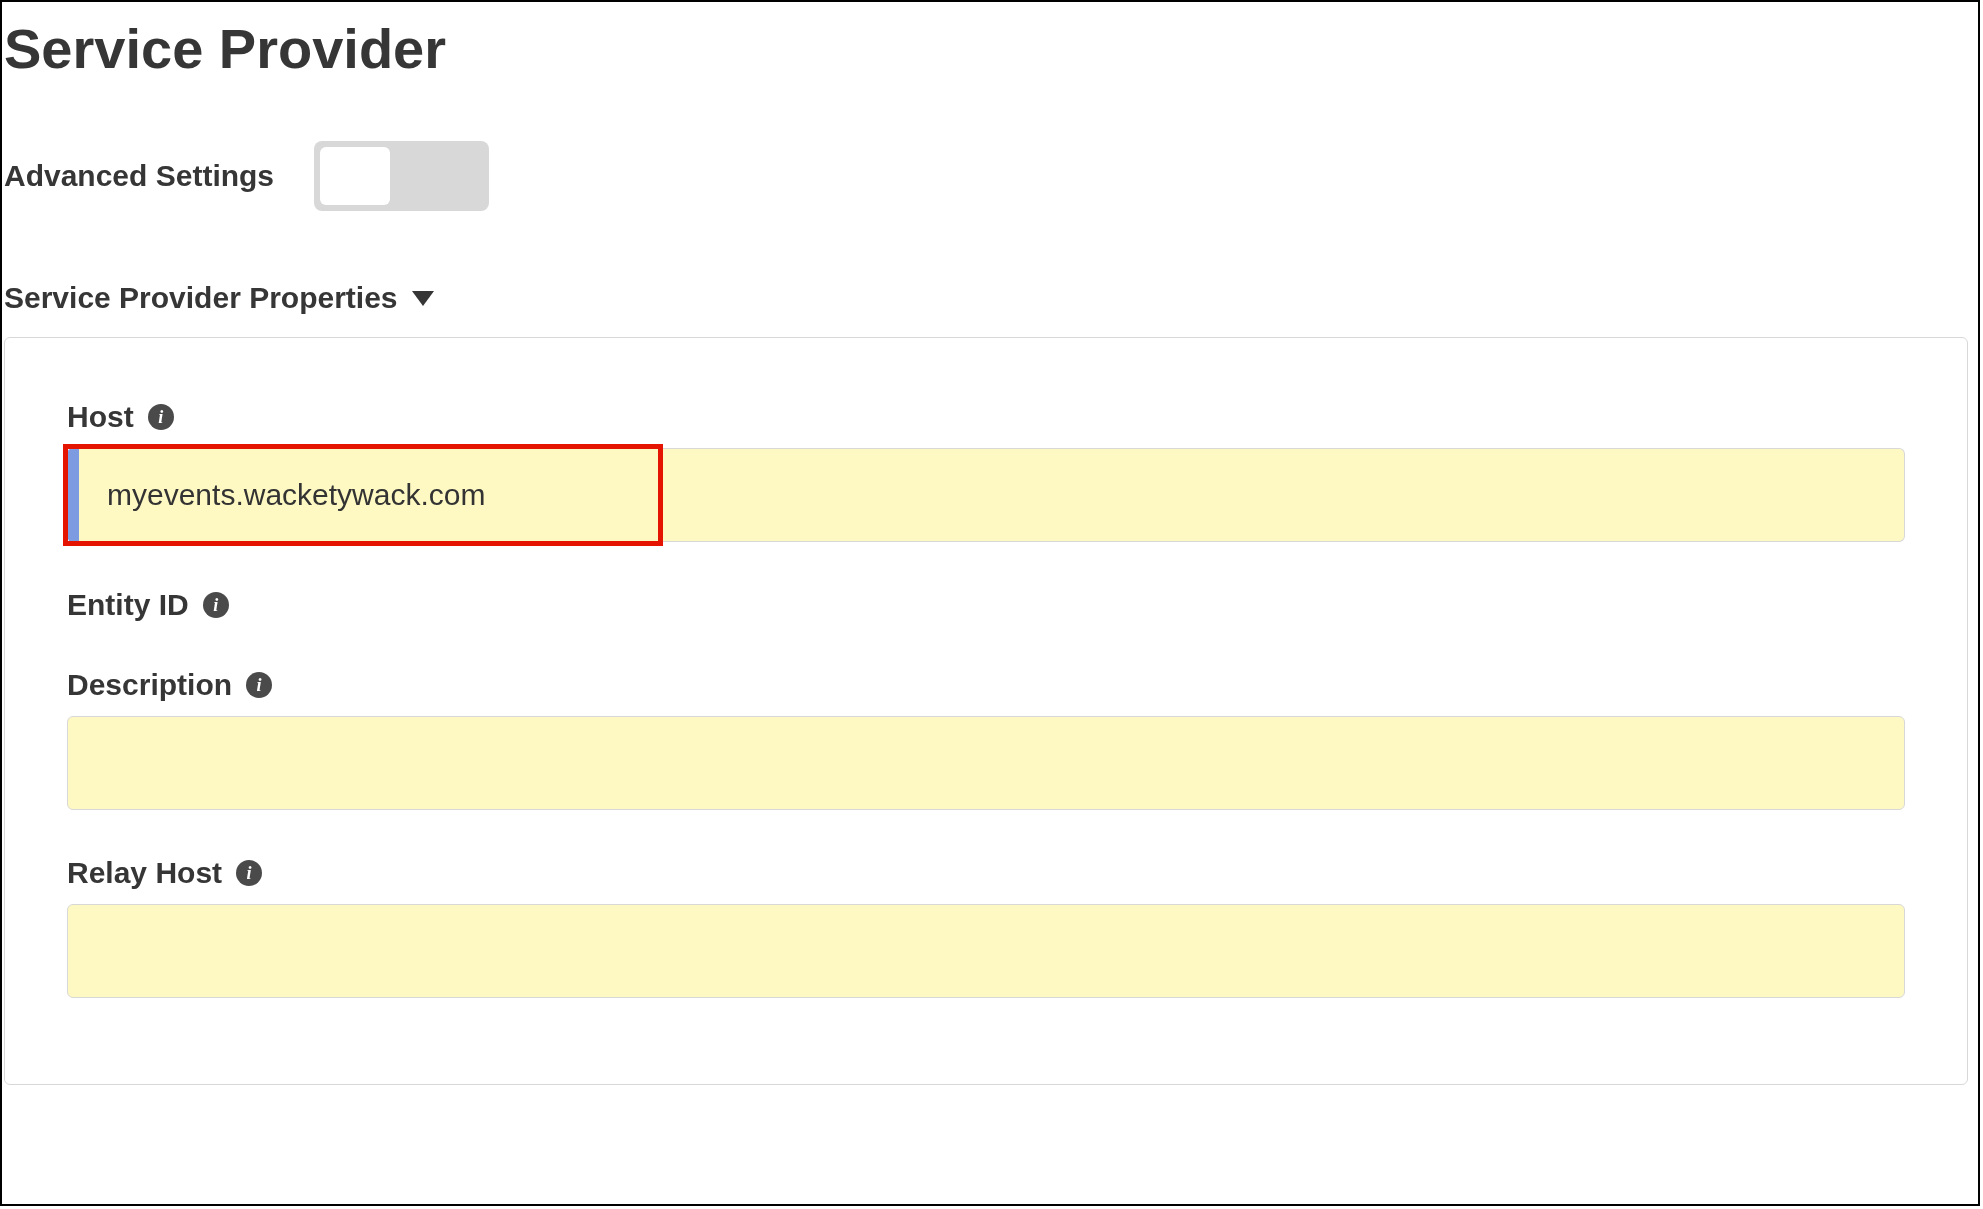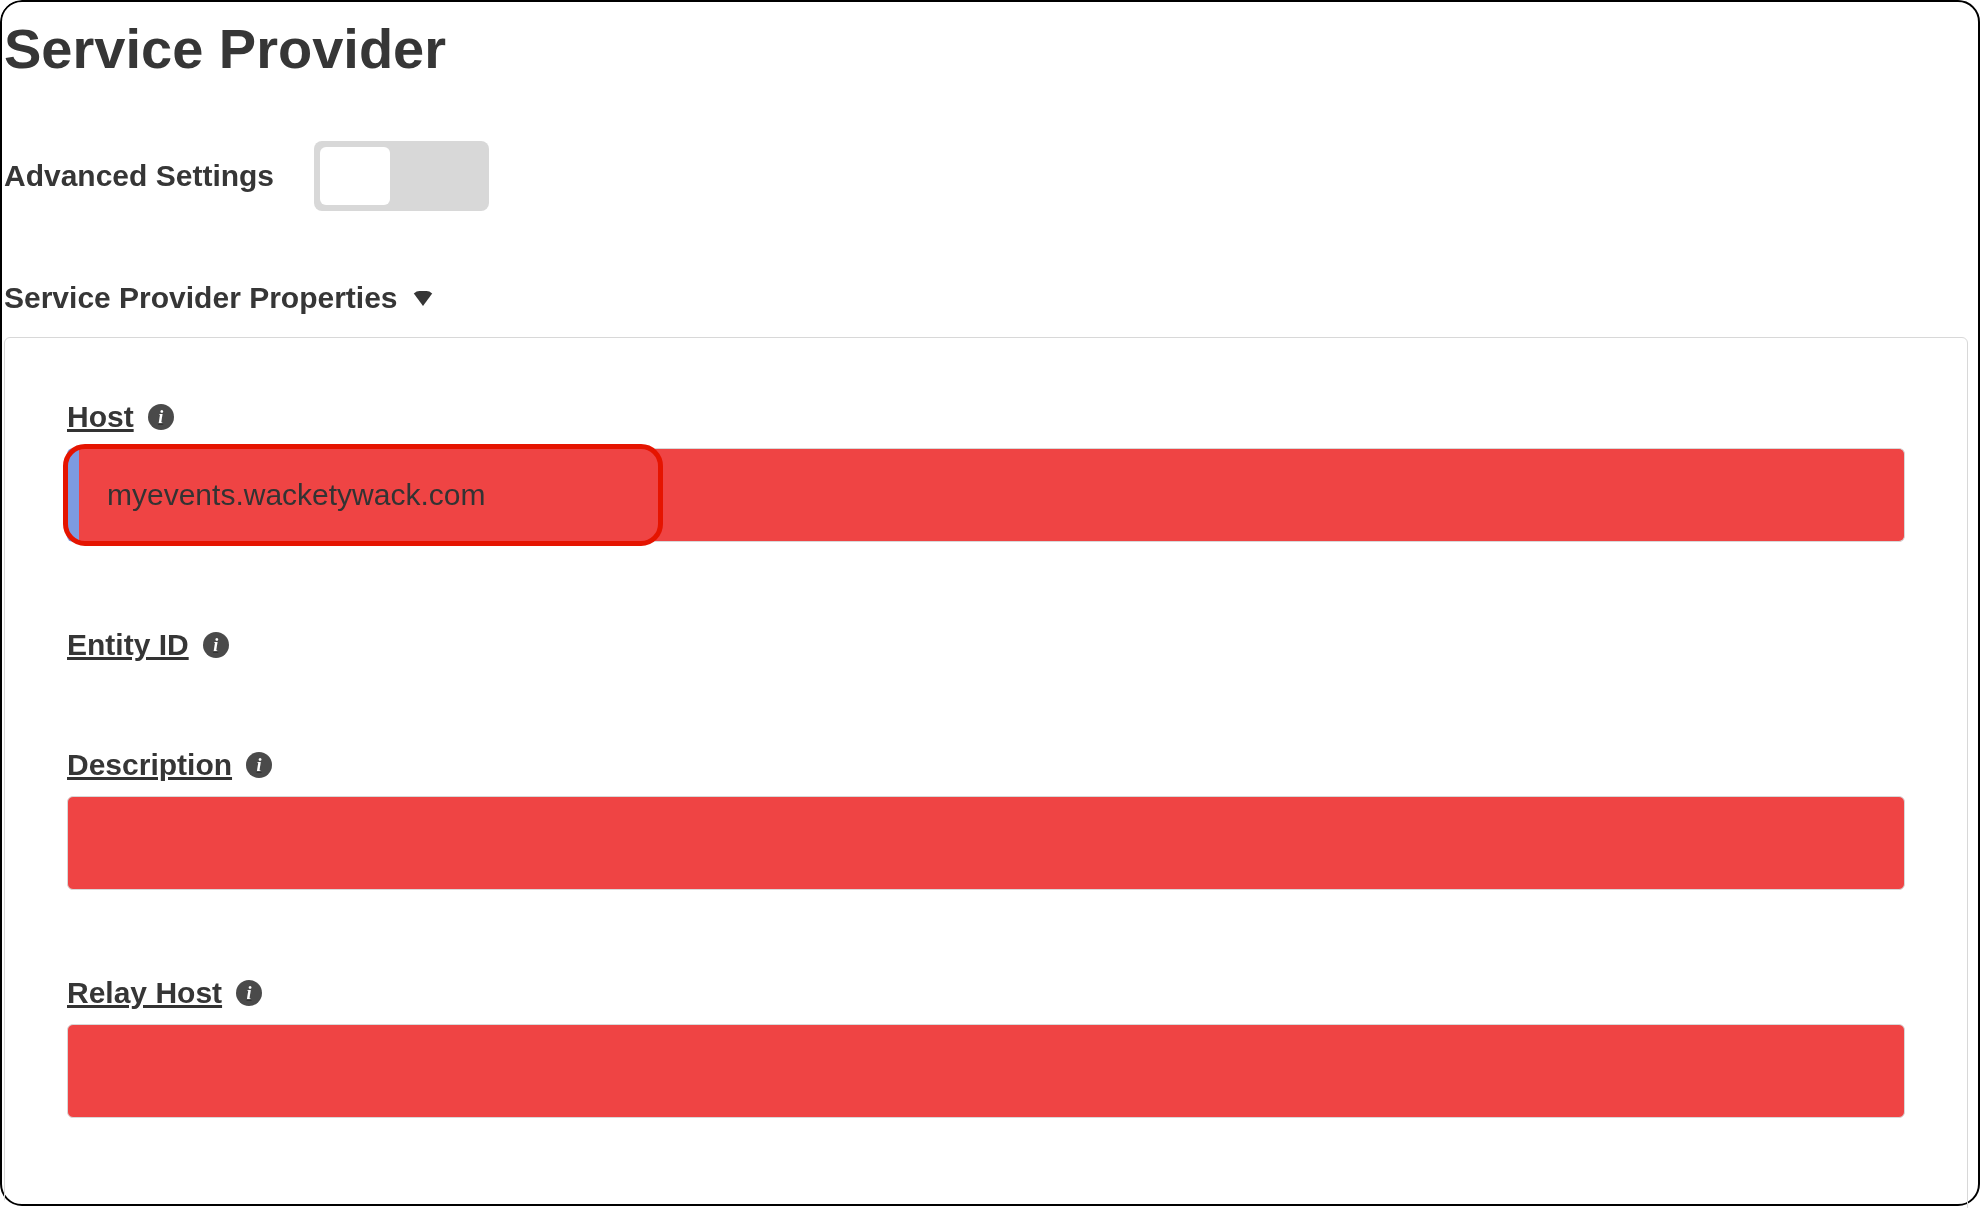--- a/index.html
+++ b/index.html
@@ -1,19 +1,18 @@
 <!DOCTYPE html>
 <html><head>
   <meta charset="utf-8">
   <style>
     * {
       box-sizing: border-box;
       margin: 0;
       padding: 0;
-      border-radius: 22px;
     }
     body {
       font-family: Arial, Helvetica, sans-serif;
       background: #fff;
       color: #333;
       padding: 0;
       width: 1983px;
       height: 1209px;
     }
     .outer-border {
@@ -78,22 +77,21 @@
       border-right: 11px solid transparent;
       border-top: 15px solid #363636;
     }
     .properties-panel {
       border: 1px solid #d8d8d8;
       border-radius: 6px;
       padding: 62px 62px 40px 62px;
       margin-right: 6px;
     }
     .field-group {
-      margin-bottom: 86px;
-      text-decoration: underline;
+      margin-bottom: 46px;
     }
     .field-label-row {
       display: flex;
       align-items: center;
       gap: 14px;
       margin-bottom: 14px;
     }
     .field-label {
       font-size: 30px;
       font-weight: bold;
@@ -114,21 +112,21 @@
       font-style: italic;
     }
     .text-input {
       width: 100%;
       height: 94px;
       border: 1px solid #d8d8d8;
       border-radius: 6px;
       padding: 0 28px;
       font-size: 30px;
       color: #333;
-      background: #ef4444;
+      background: #fef9c3;
     }
     .text-input.with-accent {
       border-left: 12px solid #7d9be0;
       padding-left: 28px;
     }
     .highlight-wrapper {
       position: relative;
     }
     .red-box {
       position: absolute;

